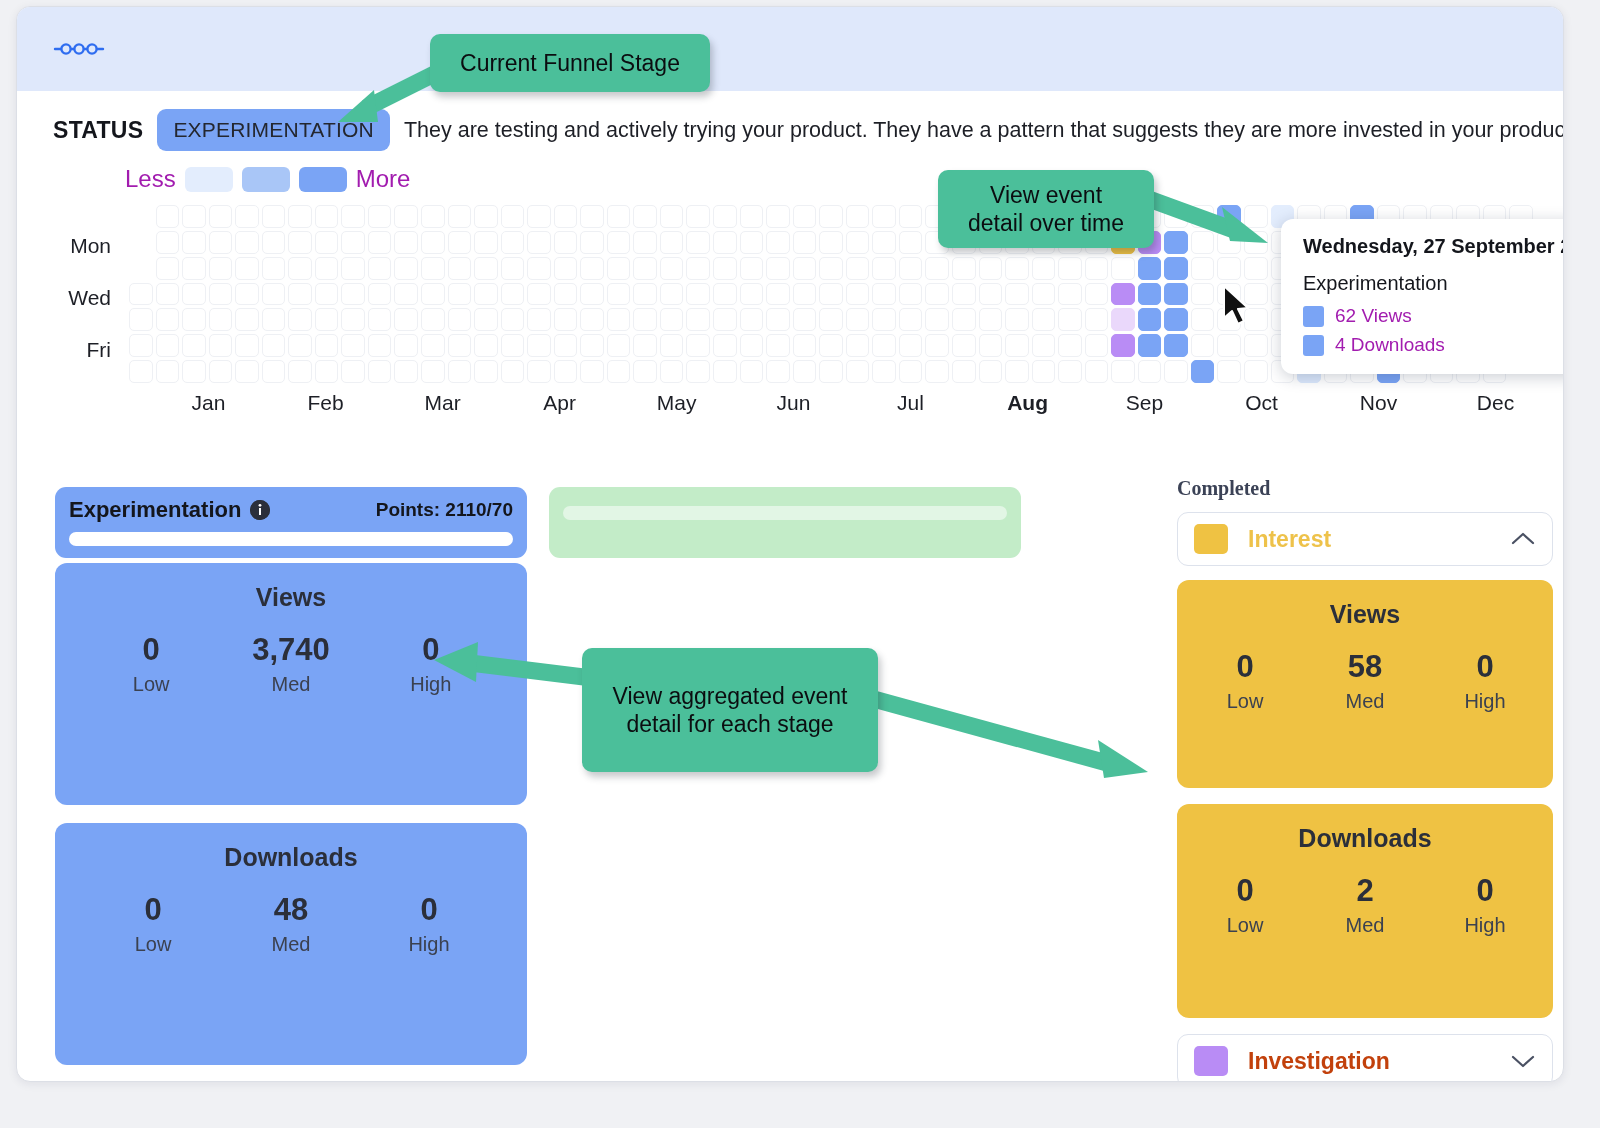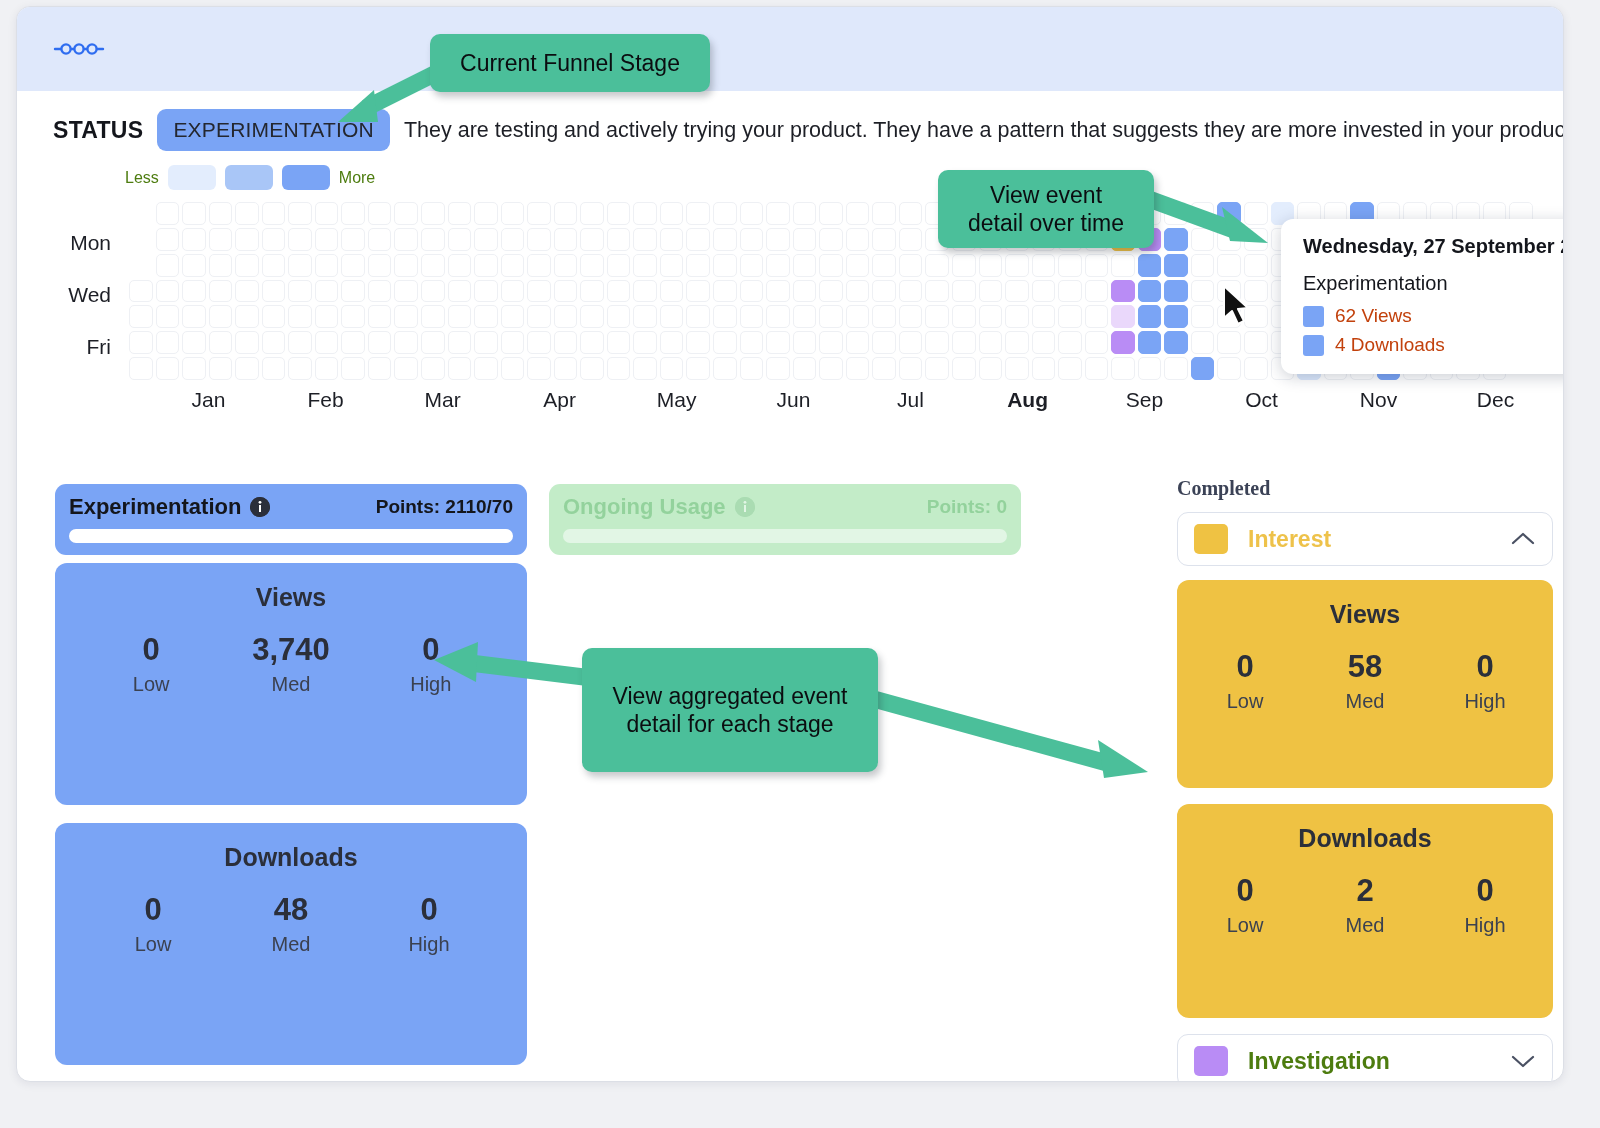--- a/index.html
+++ b/index.html
@@ -26,21 +26,21 @@
   
   .status-row{display:flex;align-items:center;padding:18px 0 0 36px;}
   .status-label{font-size:23px;font-weight:bold;color:#14161c;letter-spacing:.3px;}
   .status-chip{
     margin-left:14px;background:#7aa4f5;color:#24272f;border-radius:9px;
     padding:9px 16px;font-size:21px;letter-spacing:.2px;font-weight:500;
   }
   .status-desc{margin-left:14px;font-size:21.5px;color:#1d1f26;white-space:nowrap;}
   
   .legend{display:flex;align-items:center;margin:14px 0 0 108px;gap:9px;}
-  .legend-text{font-size:16px;color:#4d7c0f;}
+  .legend-text{font-size:24px;color:#a21caf;}
   .legend-sw{width:48px;height:25px;border-radius:6px;}
   
   .heatwrap{position:relative;margin-top:12px;height:218px;}
   .daylabels{position:absolute;left:0;top:0;width:104px;height:178px;}
   .daylabel{position:absolute;right:10px;font-size:21px;color:#1d1f26;}
   .grid{
     position:absolute;left:112px;top:0;width:1404px;height:178px;
     display:grid;grid-template-rows:repeat(7,1fr);grid-auto-flow:column;
     grid-template-columns:repeat(53,1fr);gap:3px;
   }
@@ -52,21 +52,21 @@
   
   .tooltip{
     position:absolute;left:1264px;top:212px;width:300px;
     background:#fff;border-radius:12px;box-shadow:0 3px 16px rgba(20,30,60,.22);
     padding:16px 18px 18px 22px;box-sizing:border-box;z-index:40;
   }
   .tt-date{font-size:20px;font-weight:bold;color:#14161c;margin-bottom:14px;white-space:nowrap;}
   .tt-stage{font-size:20px;color:#14161c;margin-bottom:10px;}
   .tt-row{display:flex;align-items:center;gap:11px;margin-top:7px;}
   .tt-sw{width:21px;height:21px;border-radius:3px;flex:0 0 auto;}
-  .tt-label{font-size:19px;color:#c2410c;}
+  .tt-label{font-size:19px;color:#a21caf;}
   
   .barsrow{display:flex;gap:22px;margin:64px 0 0 38px;}
   .bar{width:472px;border-radius:11px;padding:10px 14px 12px 14px;box-sizing:border-box;}
   .bar.active{background:#7aa4f5;}
   .bar.inactive{background:#c3ecc8;}
   .bar-head{display:flex;align-items:center;justify-content:space-between;}
   .bar-name{font-size:22px;font-weight:bold;display:flex;align-items:center;gap:9px;}
   .bar.active .bar-name{color:#14161c;}
   .bar.inactive .bar-name{color:#93d29c;}
   .info-icon{width:20px;height:20px;border-radius:50%;display:inline-block;}
@@ -559,33 +559,20 @@
                 <rect x="9" y="8" width="2" height="7" fill="#fff"></rect>
                 <circle cx="10" cy="5.3" r="1.4" fill="#fff"></circle>
               </svg>
           </span>
         </span>
         <span class="bar-pts">Points: 2110/70</span>
       </div>
       <div class="bar-track"></div>
     </div>
     <div class="bar inactive">
-      <div class="bar-head">
-        <span class="bar-name">
-          <span>Ongoing Usage</span>
-          <span class="info-icon">
-            <svg viewBox="0 0 20 20" width="20" height="20">
-                <circle cx="10" cy="10" r="10" fill="#aadcb2"></circle>
-                <rect x="9" y="8" width="2" height="7" fill="#e2f6e5"></rect>
-                <circle cx="10" cy="5.3" r="1.4" fill="#e2f6e5"></circle>
-              </svg>
-          </span>
-        </span>
-        <span class="bar-pts">Points: 0</span>
-      </div>
       <div class="bar-track"></div>
     </div>
   </div>
 
   <div class="leftcards">
     <div class="card blue" style="height:196px">
       <div class="card-title">Views</div>
       <div class="card-nums">
         <div class="num-col">
           <div class="num">0</div>
@@ -665,21 +652,21 @@
           <div class="num-col">
             <div class="num">0</div>
             <div class="numlab">High</div>
           </div>
         </div>
       </div>
     </div>
 
     <div class="acc">
       <span class="acc-sw" style="background:#b98cf5"></span>
-      <span class="acc-name" style="color:#4d7c0f">Investigation</span>
+      <span class="acc-name" style="color:#c2410c">Investigation</span>
       <span class="chev">
         <svg viewBox="0 0 26 16" width="26" height="16">
             <polyline points="3,4 13,13 23,4" fill="none" stroke="#4a5163" stroke-width="2.2" stroke-linecap="round" stroke-linejoin="round"></polyline>
           </svg>
       </span>
     </div>
   </div>
 </div>
 
 <svg class="arrow" style="left:330px;top:60px;width:130px;height:70px">

